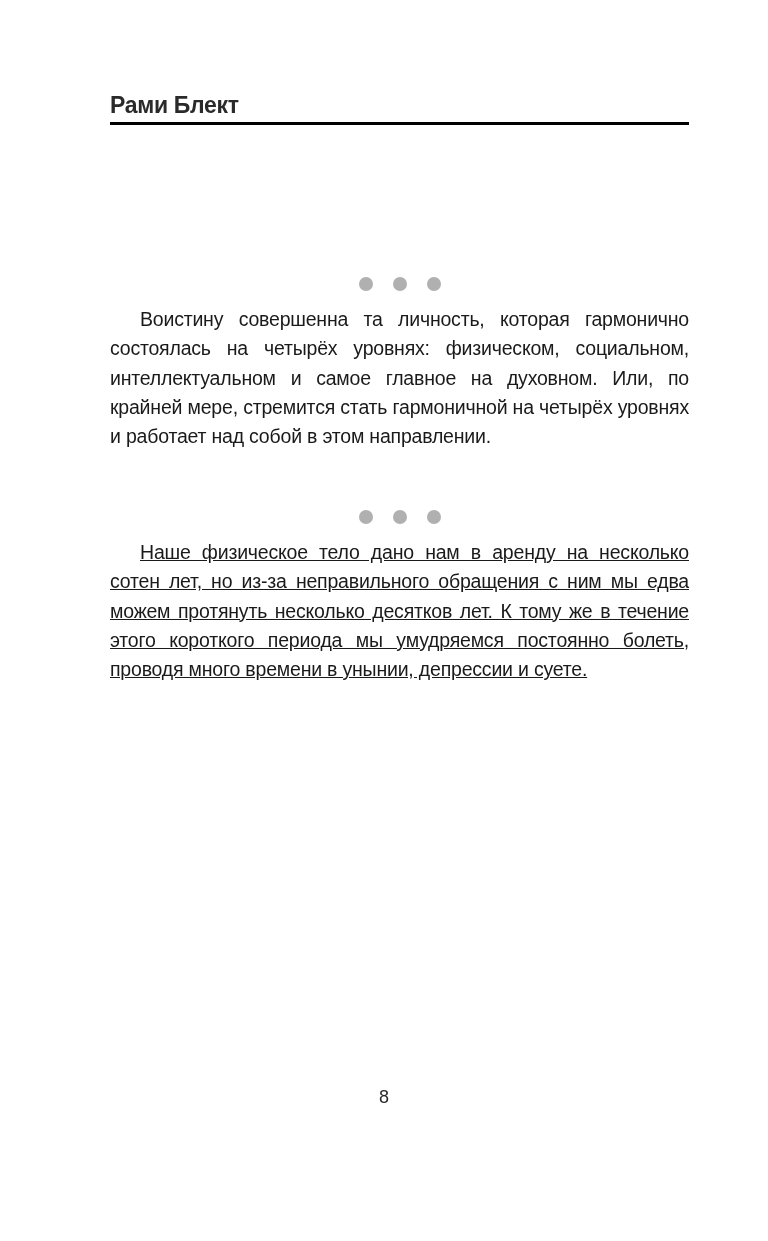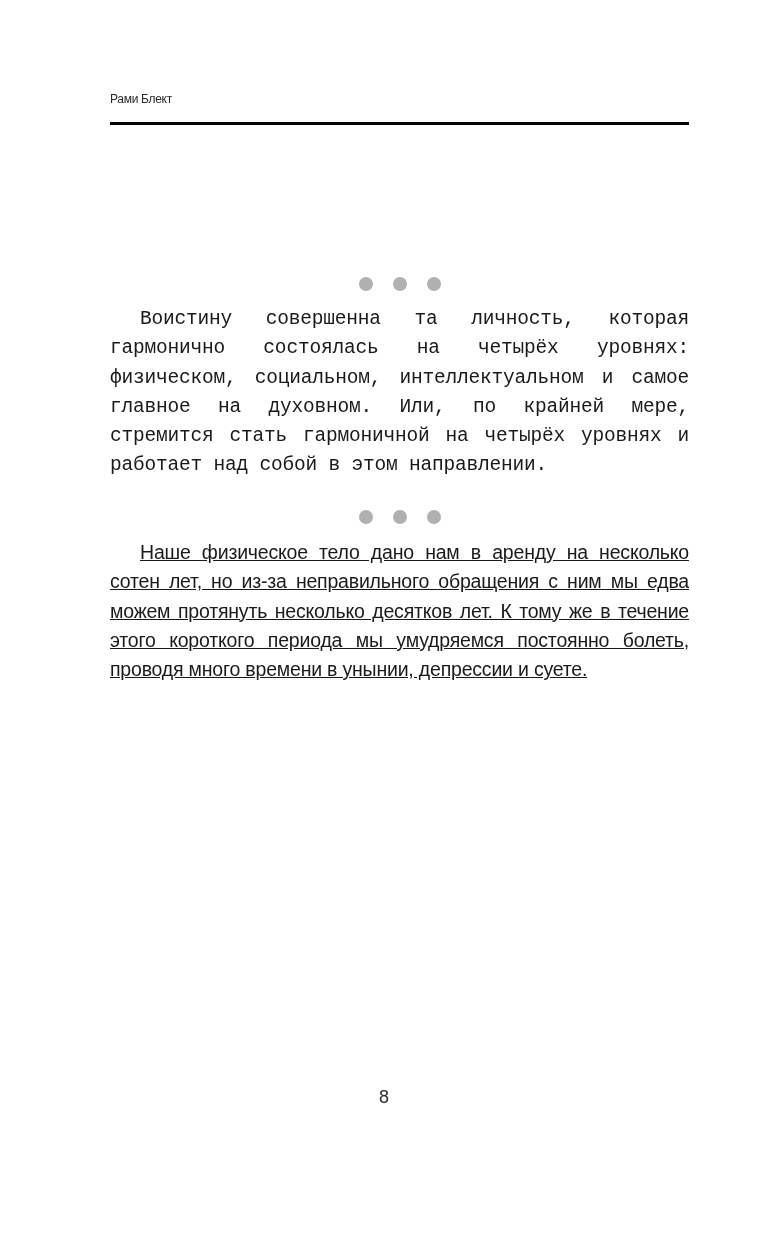--- a/index.html
+++ b/index.html
@@ -12,22 +12,22 @@
       height: 1241px;
       position: relative;
       overflow: hidden;
       font-family: "Liberation Sans", "DejaVu Sans", sans-serif;
       color: #1a1a1a;
     }
     .running-head {
       position: absolute;
       left: 110px;
       top: 92px;
-      font-size: 12px;
-      font-weight: 400;
+      font-size: 23px;
+      font-weight: 700;
       color: #2a2a2a;
       letter-spacing: -0.3px;
     }
     .head-rule {
       position: absolute;
       left: 110px;
       top: 122px;
       width: 579px;
       height: 3px;
       background: #000000;
@@ -54,21 +54,21 @@
       left: 110px;
       width: 579px;
       margin: 0;
       font-size: 19.5px;
       line-height: 29.3px;
       text-align: justify;
       text-indent: 30px;
       color: #1a1a1a;
       letter-spacing: -0.2px;
     }
-    .para1 { top: 305px; font-family: Liberation Mono, monospace; }
+    .para1 { top: 305px; }
     .para2 { top: 538px; text-decoration: underline; }
     .page-number {
       position: absolute;
       left: 0;
       width: 768px;
       top: 1087px;
       text-align: center;
       font-size: 18px;
       font-weight: 300;
       color: #2a2a2a;

